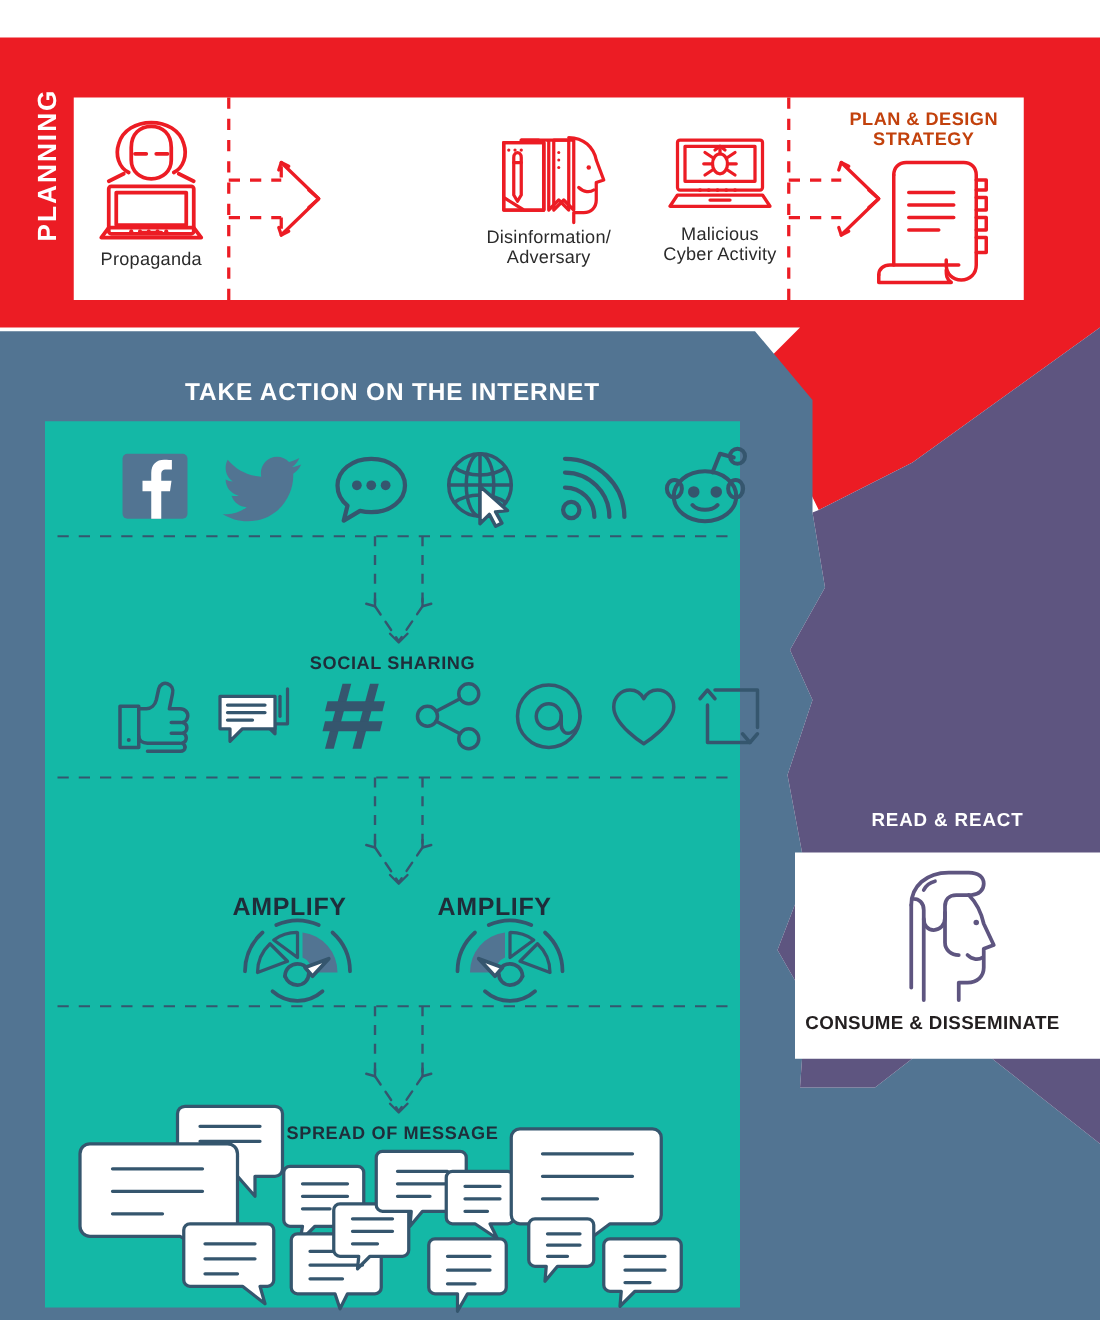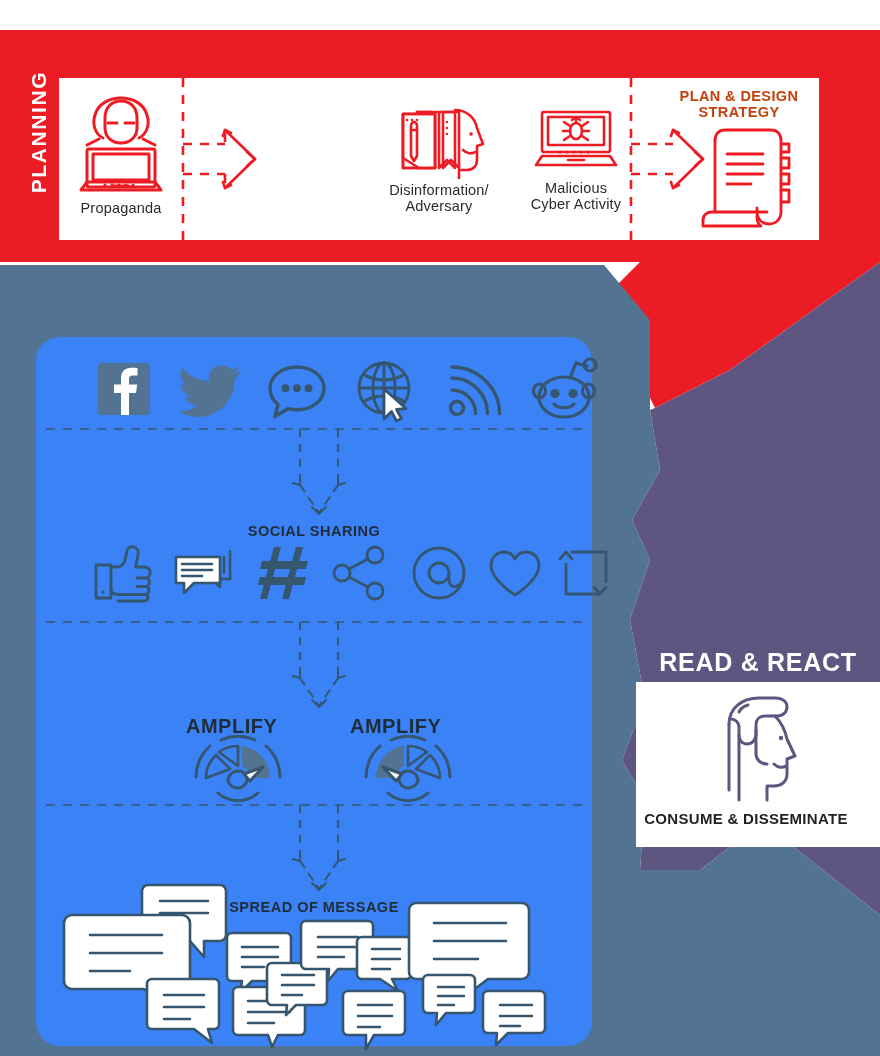--- a/index.html
+++ b/index.html
@@ -29,35 +29,35 @@
     font-size:14.5px;font-weight:bold;line-height:16px;letter-spacing:.4px;
     white-space:pre-line;
   }
 
   
   .take-action-title{
     position:absolute;left:36px;top:303px;width:556px;text-align:center;
     color:#fff;font-size:19.5px;font-weight:bold;letter-spacing:.7px;
   }
   .blue-panel{
-    position:absolute;left:36px;top:337px;width:556px;height:709px;background:#3b82f6;border-radius:24px;
+    position:absolute;left:36px;top:337px;width:556px;height:709px;background:#14b8a6;
   }
   .row-label{
     position:absolute;width:100%;text-align:center;color:#1f2d3a;
     font-size:14.5px;font-weight:bold;letter-spacing:.5px;
   }
   .gauge-label{
     position:absolute;text-align:left;color:#1f2d3a;
     font-size:20px;font-weight:bold;letter-spacing:.5px;
   }
 
   
   .read-react-title{
     position:absolute;left:636px;top:648px;width:244px;text-align:center;
-    color:#fff;font-size:25px;font-weight:bold;letter-spacing:.7px;
+    color:#fff;font-size:15px;font-weight:bold;letter-spacing:.7px;
   }
   .purple-panel{
     position:absolute;left:636px;top:682px;width:244px;height:165px;background:#fff;
   }
   .consume-label{
     position:absolute;left:0;top:128px;width:220px;text-align:center;
     color:#231f20;font-size:15px;font-weight:bold;letter-spacing:.3px;
   }
   svg{display:block;overflow:visible;}
 </style>
@@ -193,20 +193,21 @@
         <path d="M18 14 C18 8 22 4 28 4 L74 4 C80 4 84 8 84 14 L84 86 C84 93 79 98 72 98 C65 98 60 93 60 86 L60 82"></path>
         <path d="M6 94 C6 89 10 86 15 86 L70 86"></path>
         <path d="M6 94 L6 100 L64 100 C60 97 60 94 60 90"></path>
         <path d="M18 14 L18 86"></path>
         <path d="M30 28 L66 28 M30 38 L66 38 M30 48 L66 48 M30 58 L54 58"></path>
         <path d="M84 18 L92 18 L92 26 L84 26 M84 32 L92 32 L92 42 L84 42 M84 48 L92 48 L92 58 L84 58 M84 64 L92 64 L92 76 L84 76"></path>
       </g>
     </svg>
   </div>
 
+  <div class="take-action-title">TAKE ACTION ON THE INTERNET</div>
 
   <div class="blue-panel">
 
     <div style="position:absolute;left:30px;top:18px;width:500px;height:76px;">
 
       <svg style="position:absolute;left:30px;top:6px;" width="56" height="56" viewBox="0 0 56 56">
         <rect x="2" y="2" width="52" height="52" rx="4" fill="#527492"></rect>
         <path d="M33 54 L33 32 L40 32 L41.2 23.5 L33 23.5 L33 18.6 C33 16.2 33.7 14.6 37.2 14.6 L41.5 14.6 L41.5 7 C40.7 6.9 38.2 6.7 35.3 6.7 C29.2 6.7 25 10.4 25 17.3 L25 23.5 L18 23.5 L18 32 L25 32 L25 54 Z" fill="#fff"></path>
       </svg>
 

